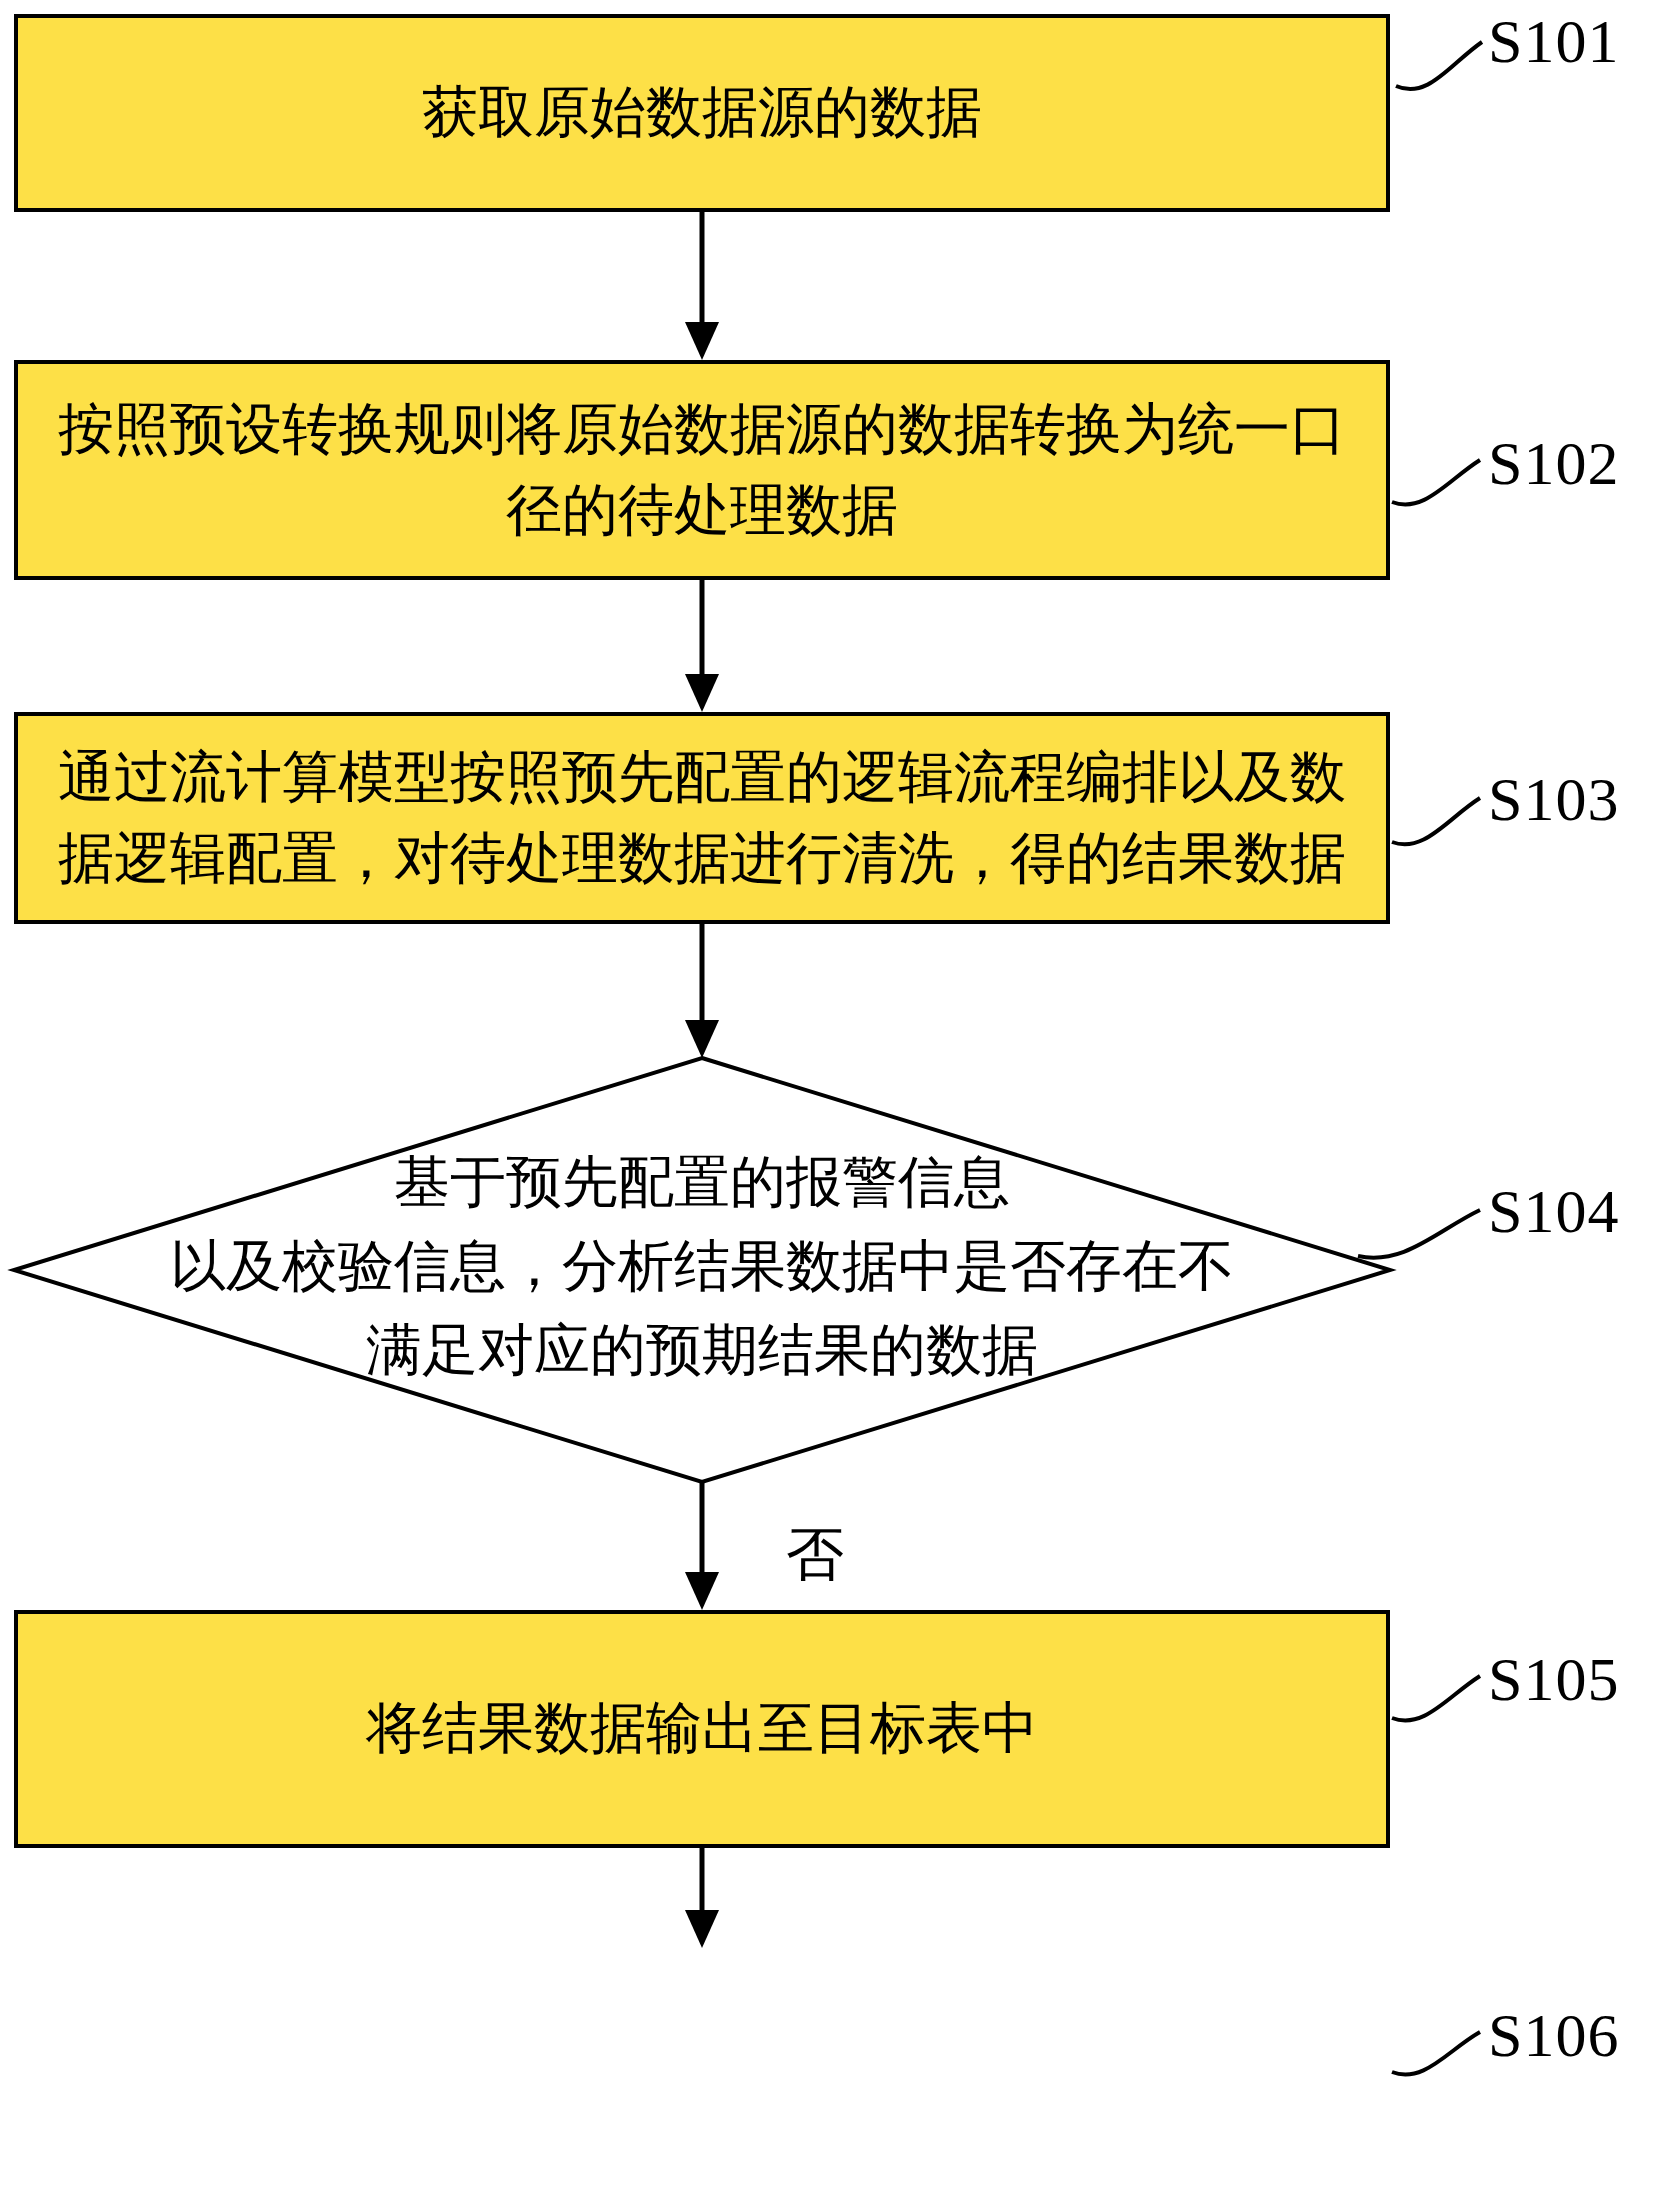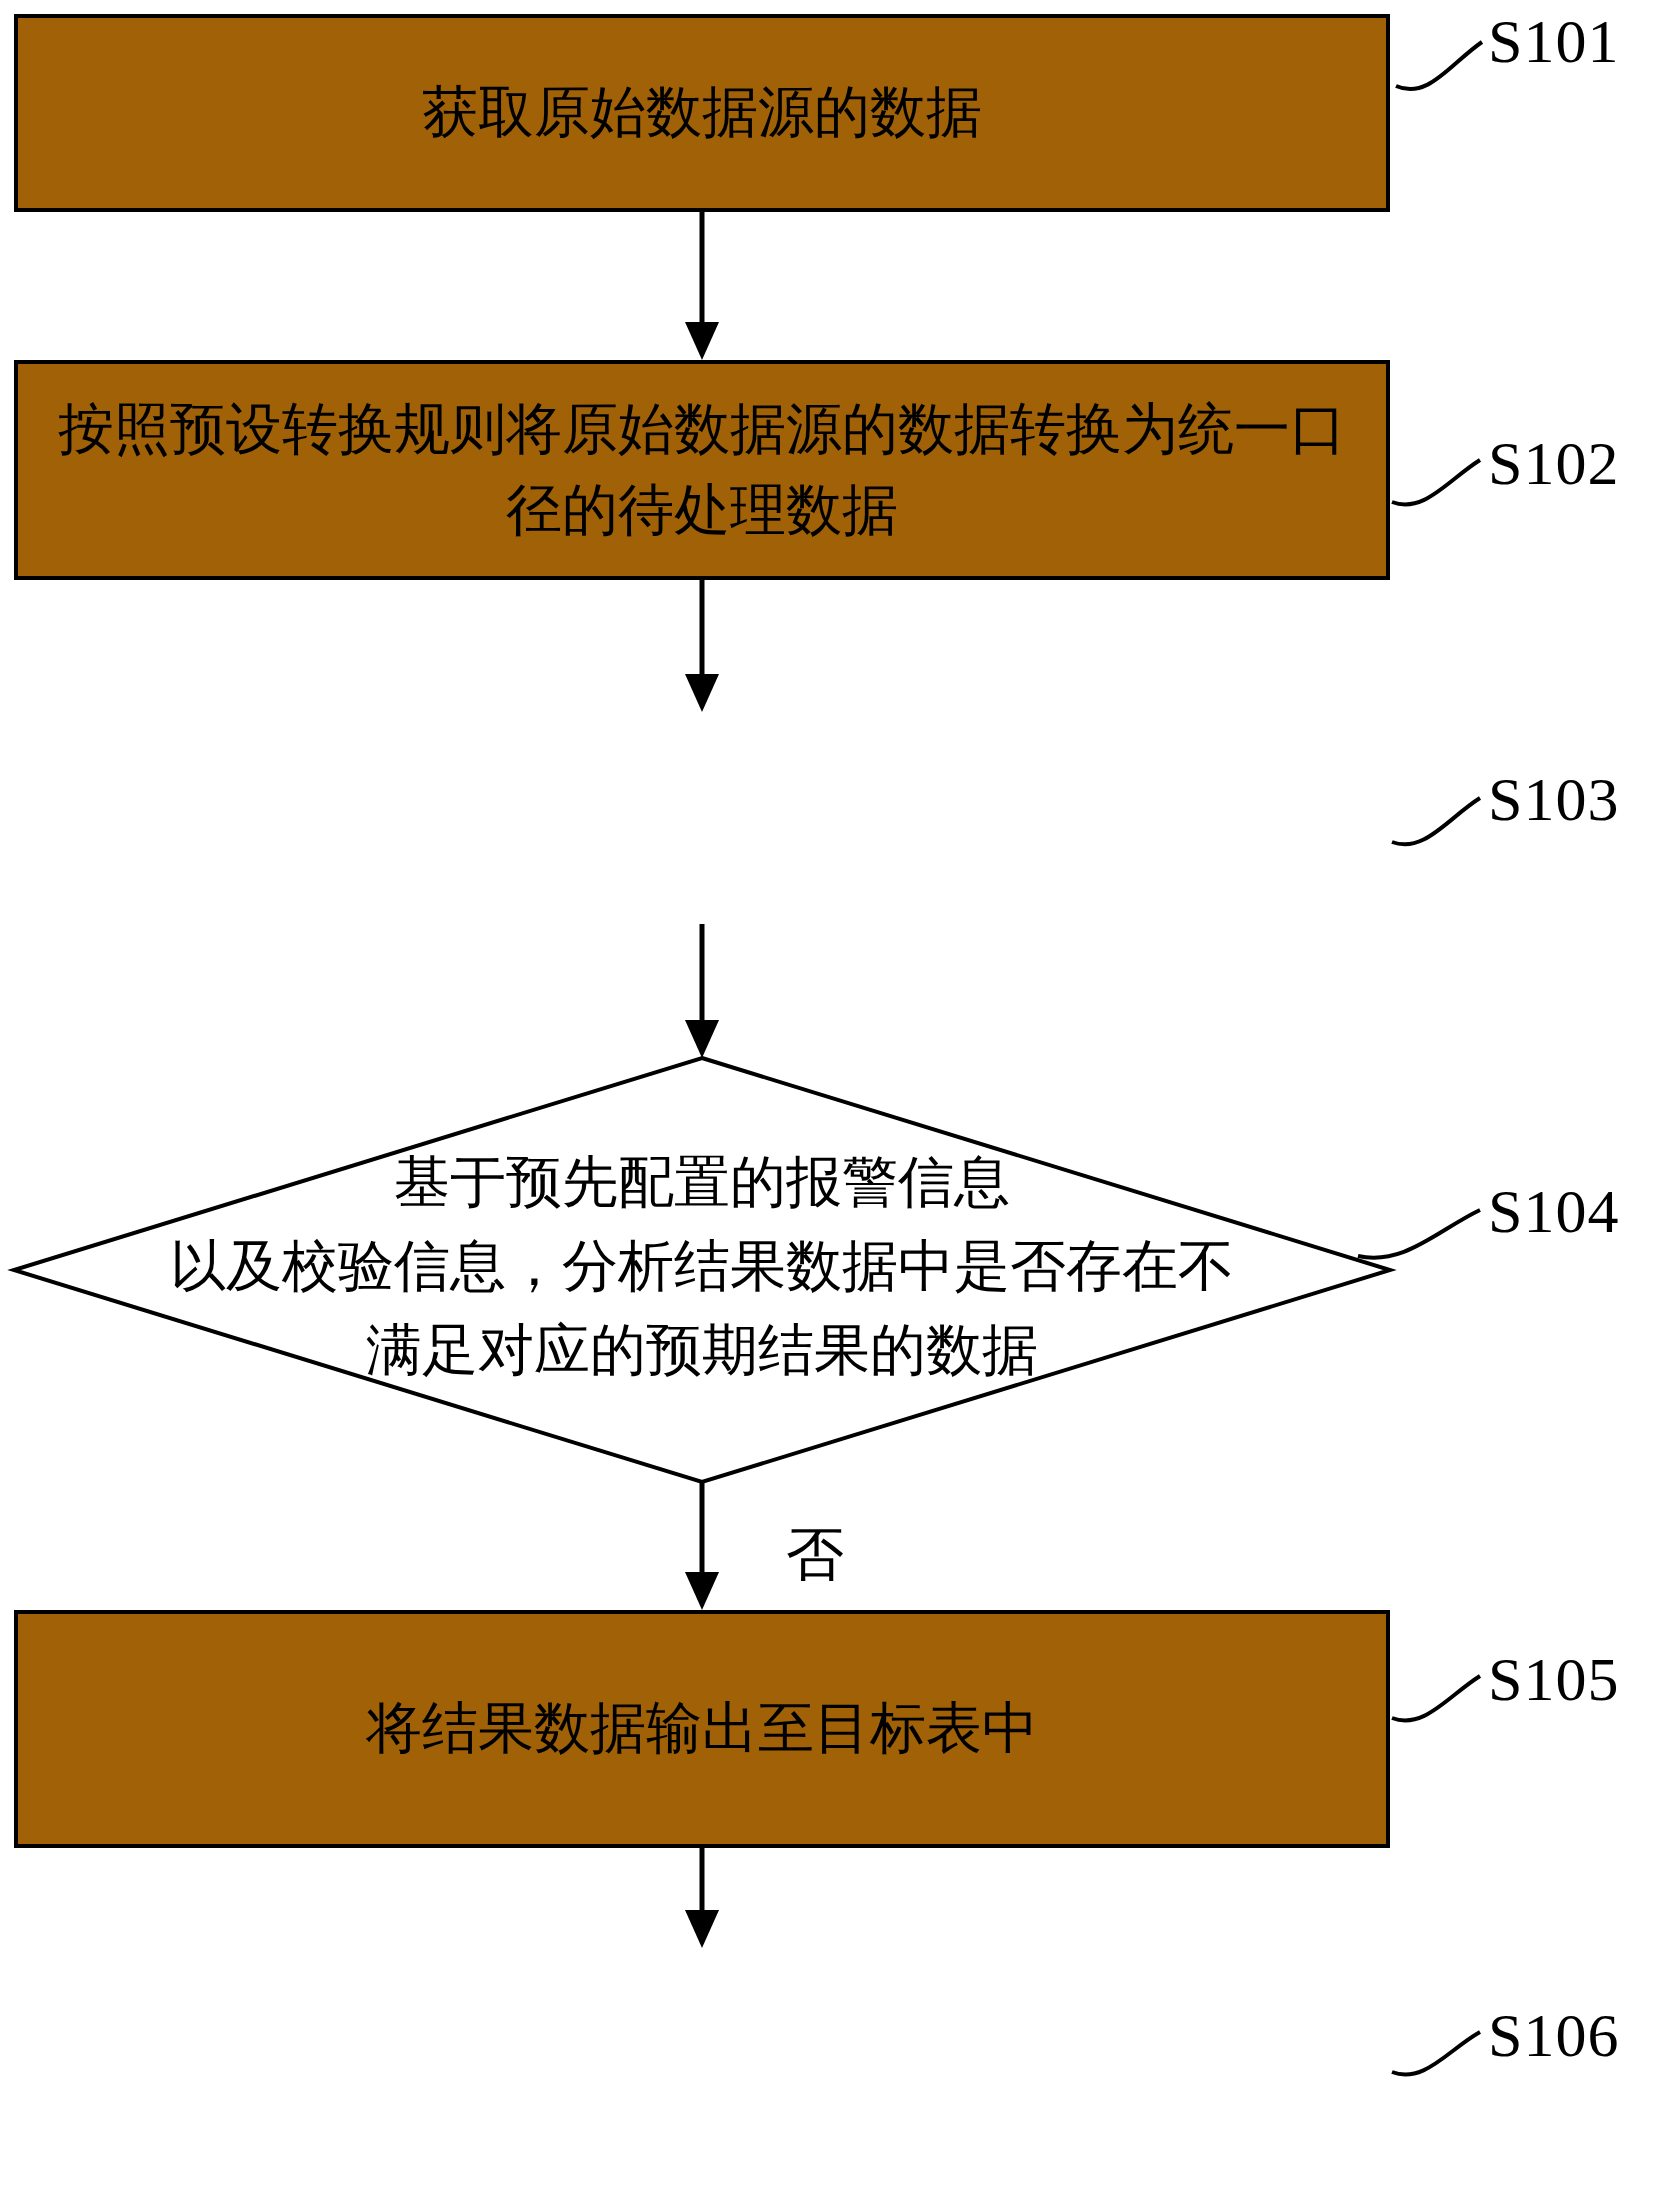--- a/index.html
+++ b/index.html
@@ -21,21 +21,21 @@
     left: 0;
     top: 0;
     width: 1654px;
     height: 2198px;
   }
   .flow-box {
     position: absolute;
     left: 14px;
     width: 1376px;
     border: 4px solid #000000;
-    background: #a16207;
+    background: #fde047;
     box-sizing: border-box;
     display: flex;
     align-items: center;
     justify-content: center;
     text-align: center;
     z-index: 2;
   }
   .flow-box .txt {
     white-space: pre-line;
     font-size: 56px;
@@ -125,20 +125,24 @@
 
   <div id="box-s101" class="flow-box">
     <div class="txt">获取原始数据源的数据</div>
   </div>
 
   <div id="box-s102" class="flow-box">
     <div class="txt">按照预设转换规则将原始数据源的数据转换为统一口
 径的待处理数据</div>
   </div>
 
+  <div id="box-s103" class="flow-box">
+    <div class="txt">通过流计算模型按照预先配置的逻辑流程编排以及数
+据逻辑配置，对待处理数据进行清洗，得的结果数据</div>
+  </div>
 
   <div class="diamond-text">基于预先配置的报警信息
 以及校验信息，分析结果数据中是否存在不
 满足对应的预期结果的数据</div>
 
   <div id="box-s105" class="flow-box">
     <div class="txt">将结果数据输出至目标表中</div>
   </div>
 
 

